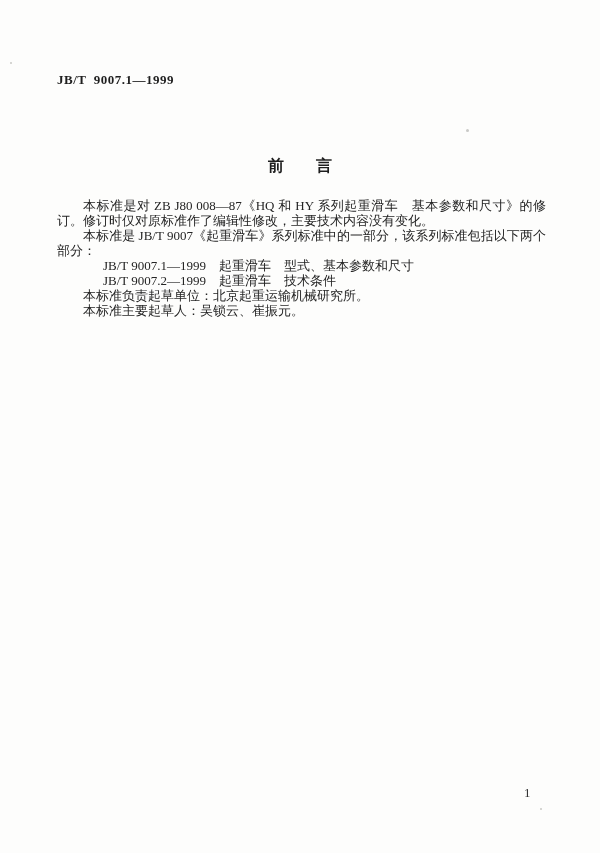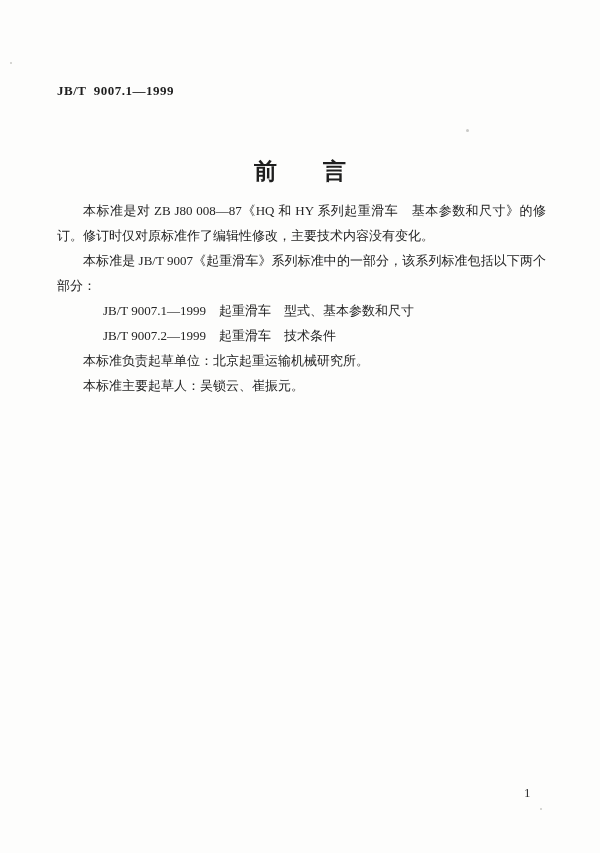--- a/index.html
+++ b/index.html
@@ -12,46 +12,46 @@
     width: 600px;
     height: 853px;
     background: #fdfdfc;
     color: #232323;
     font-family: "Liberation Serif", "DejaVu Serif", serif;
     overflow: hidden;
   }
   .std-number {
     position: absolute;
     left: 57px;
-    top: 83px;
+    top: 72px;
     font-size: 13px;
     font-weight: 700;
     letter-spacing: 0.5px;
     color: #1f1f1f;
     white-space: pre;
   }
   .doc-title {
     position: absolute;
     left: 0;
     right: 0;
     top: 156px;
     margin: 0;
     text-align: center;
-    font-size: 23px;
+    font-size: 16px;
     font-weight: 700;
     color: #1e1e1e;
     white-space: pre;
   }
   .body-block {
     position: absolute;
     left: 57px;
     top: 198px;
     width: 489px;
     font-size: 13px;
-    line-height: 25px;
+    line-height: 15px;
     color: #242424;
   }
   .body-block p {
     margin: 0;
     text-align: justify;
   }
   .indent { text-indent: 26px; }
   .list-indent {
     padding-left: 46px;
     text-align: center;

